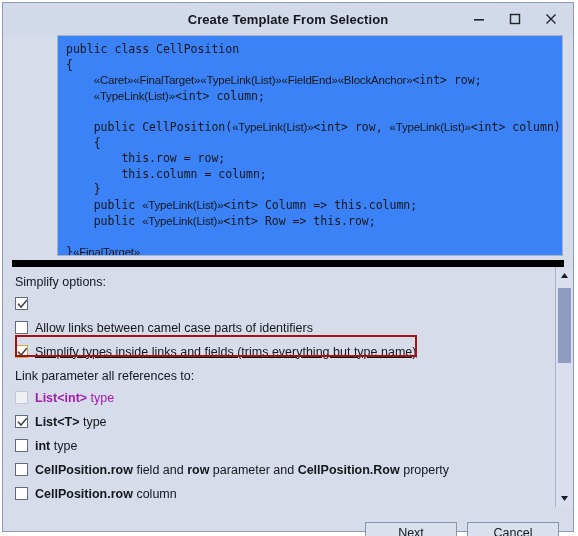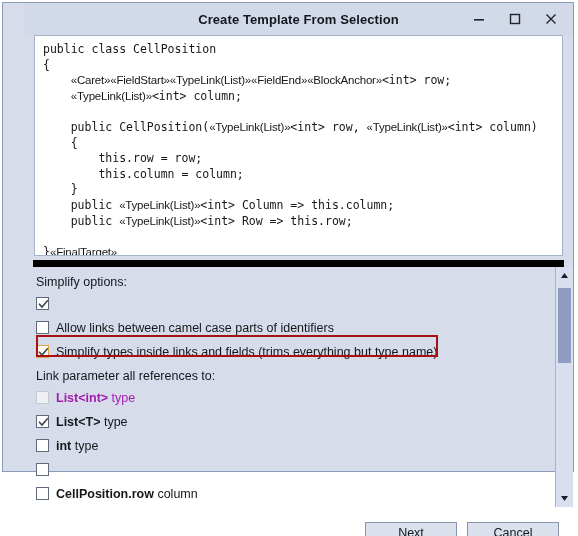--- a/index.html
+++ b/index.html
@@ -12,27 +12,26 @@
     height: 536px;
     overflow: hidden;
     font-family: "Liberation Sans", sans-serif;
   }
 
   .dialog {
     position: absolute;
     left: 2px;
     top: 2px;
     width: 572px;
-    height: 470px;
+    height: 530px;
     box-sizing: border-box;
     border: 1px solid #8a9cb5;
     background: #d6dcea;
     display: flex;
     flex-direction: column;
-    padding-left: 21px;
   }
 
   
   .titlebar {
     position: relative;
     height: 32px;
     flex: 0 0 32px;
     background: #d2d9e9;
     display: flex;
     align-items: center;
@@ -64,23 +63,24 @@
 
   
   .editor-wrap {
     flex: 0 0 auto;
     padding: 0 10px;
   }
   .editor {
     box-sizing: border-box;
     height: 221px;
     border: 1px solid #a6b2c8;
-    background: #ffffff;
+    background: #3b82f6;
     padding: 6px 8px 0 8px;
     overflow: hidden;
+    margin-left: 44px;
   }
   .code-line {
     font-family: "DejaVu Sans Mono", "Liberation Mono", monospace;
     font-size: 11.5px;
     line-height: 15.6px;
     color: #17171a;
     white-space: pre;
   }
   .mk {
     font-family: "Liberation Sans", sans-serif;
@@ -113,21 +113,21 @@
     font-size: 12.5px;
     color: #15171b;
     margin: 2px 0 4px 0;
   }
   .opt-row {
     display: flex;
     align-items: center;
     height: 21px;
     margin-bottom: 3px;
   }
-  .opt-row.spaced { margin-bottom: 6px; }
+  .opt-row.spaced { margin-bottom: 6px; text-decoration: underline; }
   .opt-label {
     font-size: 12.5px;
     color: #15171b;
     margin-left: 7px;
     white-space: nowrap;
   }
   .opt-label b { font-weight: bold; }
   .opt-row.disabled .opt-label { color: #a21caf; }
 
   .cbox {
@@ -234,21 +234,21 @@
           <path d="M1.5 1.5 L10.5 10.5 M10.5 1.5 L1.5 10.5" stroke="currentColor" stroke-width="1.4" fill="none"></path>
         </svg>
       </div>
     </div>
   </div>
 
   <div class="editor-wrap">
     <div class="editor" id="code-editor">
         <div class="code-line"><span>public class CellPosition</span></div>
         <div class="code-line"><span>{</span></div>
-        <div class="code-line"><span>    </span><span class="mk">«Caret»«FieldStart»«TypeLink(List)»«FieldEnd»«BlockAnchor»</span><span>&lt;int&gt; row;</span></div>
+        <div class="code-line"><span>    </span><span class="mk">«Caret»«FinalTarget»«TypeLink(List)»«FieldEnd»«BlockAnchor»</span><span>&lt;int&gt; row;</span></div>
         <div class="code-line"><span>    </span><span class="mk">«TypeLink(List)»</span><span>&lt;int&gt; column;</span></div>
         <div class="code-blank"></div>
         <div class="code-line"><span>    public CellPosition(</span><span class="mk">«TypeLink(List)»</span><span>&lt;int&gt; row, </span><span class="mk">«TypeLink(List)»</span><span>&lt;int&gt; column)</span></div>
         <div class="code-line"><span>    {</span></div>
         <div class="code-line"><span>        this.row = row;</span></div>
         <div class="code-line"><span>        this.column = column;</span></div>
         <div class="code-line"><span>    }</span></div>
         <div class="code-line"><span>    public </span><span class="mk">«TypeLink(List)»</span><span>&lt;int&gt; Column =&gt; this.column;</span></div>
         <div class="code-line"><span>    public </span><span class="mk">«TypeLink(List)»</span><span>&lt;int&gt; Row =&gt; this.row;</span></div>
         <div class="code-blank"></div>
@@ -295,20 +295,21 @@
               </svg>
             </span>
             <span class="opt-label"><b>List&lt;T&gt;</b><span> type</span></span>
           </div>
           <div class="opt-row">
             <span class="cbox"></span>
             <span class="opt-label"><b>int</b><span> type</span></span>
           </div>
           <div class="opt-row">
             <span class="cbox"></span>
+            <span class="opt-label"><b>CellPosition.row</b><span> field and </span><b>row</b><span> parameter and </span><b>CellPosition.Row</b><span> property</span></span>
           </div>
           <div class="opt-row">
             <span class="cbox"></span>
             <span class="opt-label"><b>CellPosition.row</b><span> column</span></span>
           </div>
         </div>
       <div class="hl-box"></div>
     </div>
 
     <div class="vscroll">

